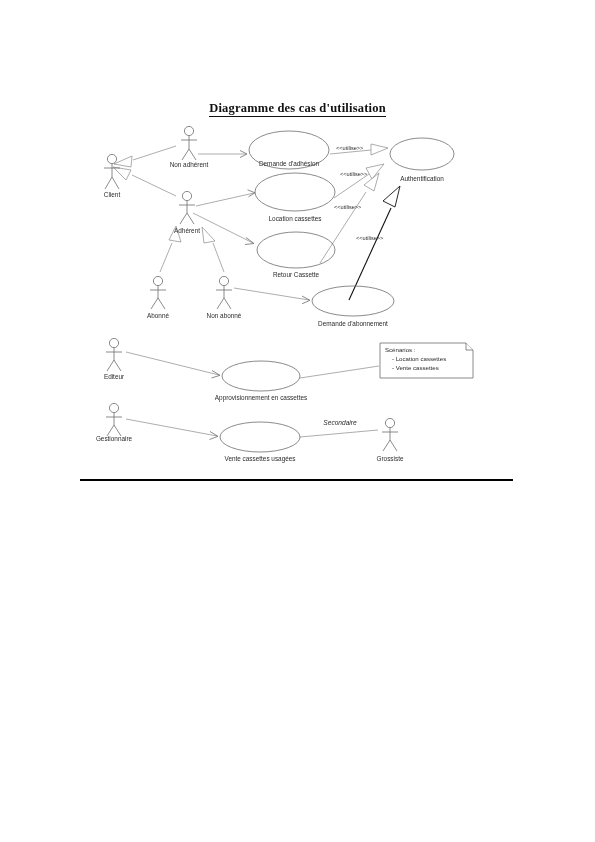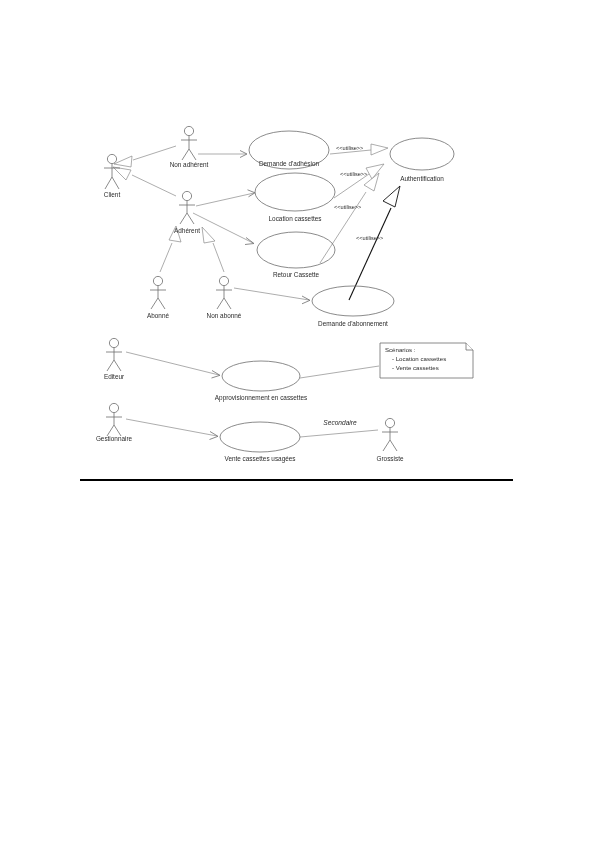--- a/index.html
+++ b/index.html
@@ -67,20 +67,23 @@
     width: 433px;
     height: 0;
     border-top: 2.2px solid #000;
   }
 </style>
 </head>
 <body>
 
 <div id="page">
 
+  <div id="diagram-title">
+    <span>Diagramme des cas d'utilisation</span>
+  </div>
 
   <svg id="diagram-canvas" viewBox="0 0 595 842">
 
     <g>
       <path class="ln" d="M198,154 L246,154"></path>
       <path class="arrowhead" d="M240,150.5 L247,154 L240,157.5"></path>
     </g>
 
     <g>
       <path class="ln" d="M196,206 L254,193"></path>

